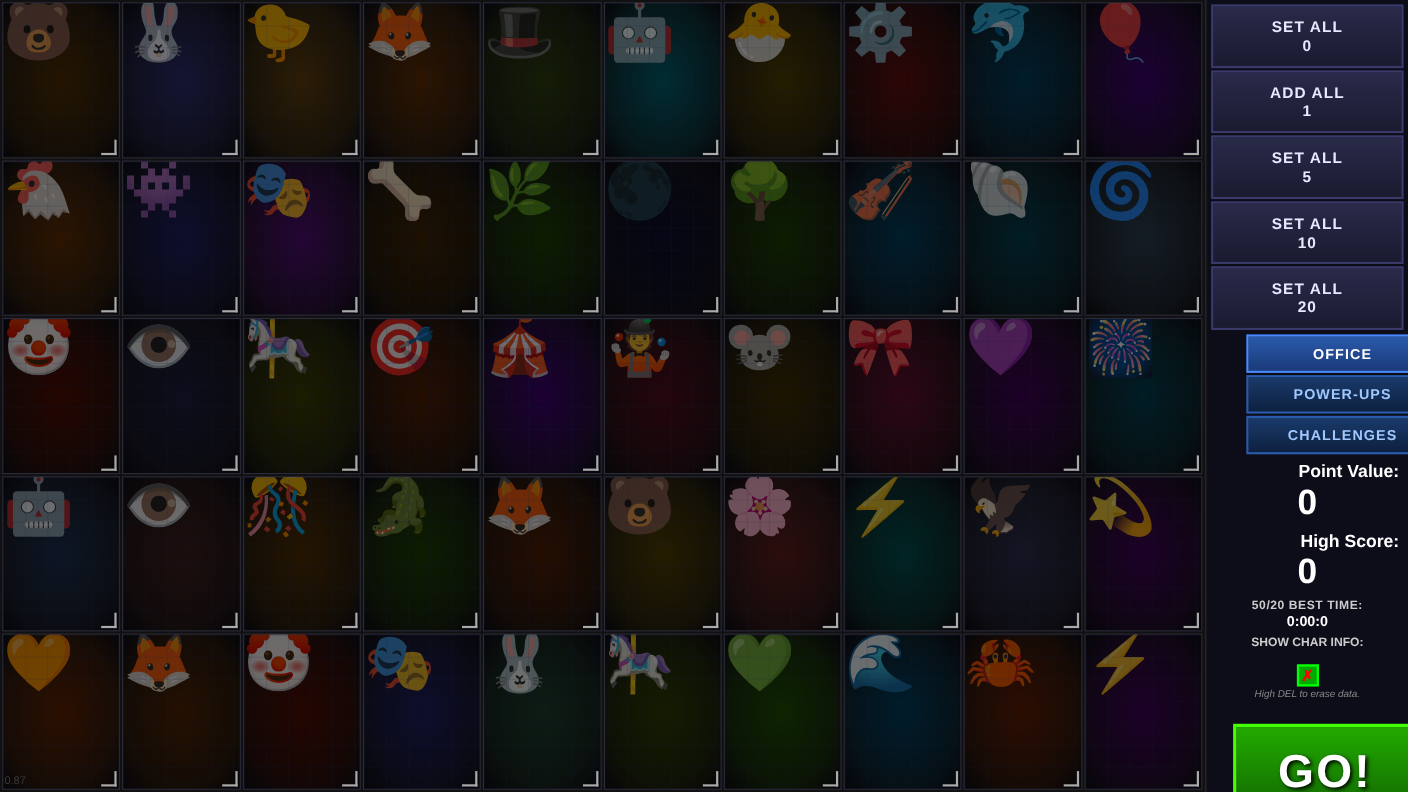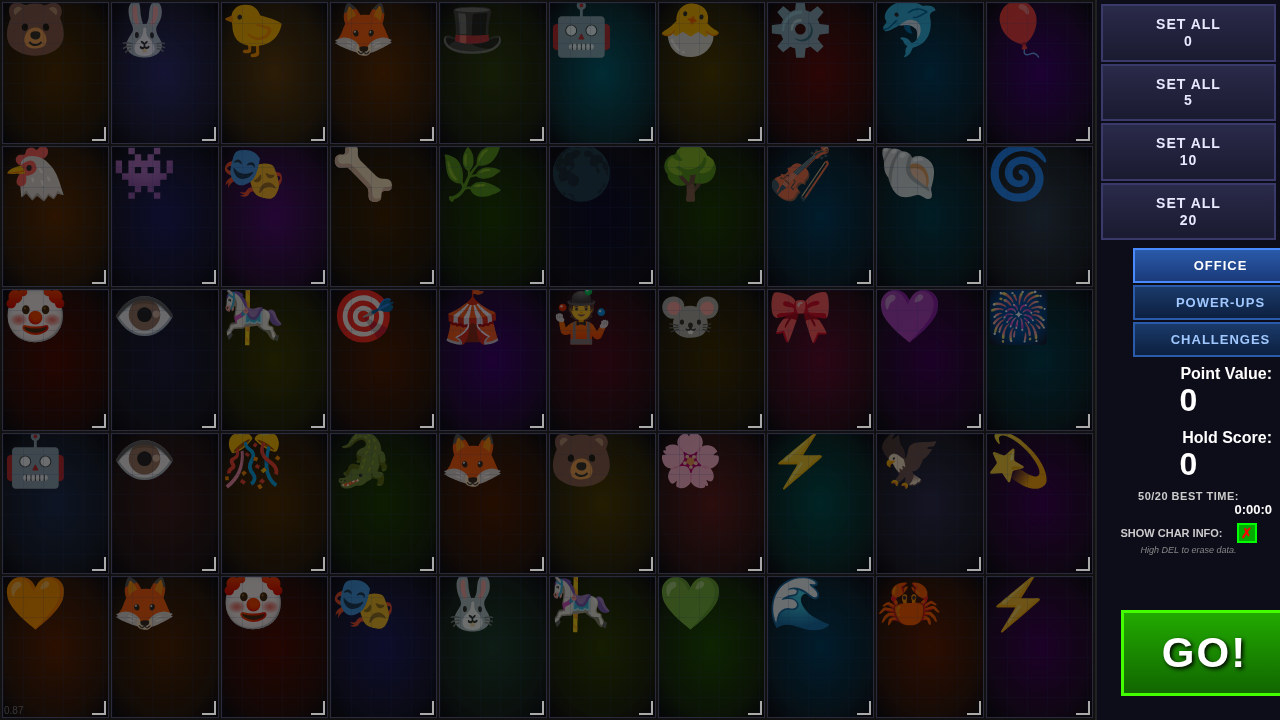--- a/index.html
+++ b/index.html
@@ -141,30 +141,31 @@
       display: block;
       text-transform: uppercase;
       letter-spacing: 0.5px;
       margin-top: 8px;
     }
 
     .best-time-value {
       color: #ffffff;
       font-size: 13px;
       font-weight: bold;
-      text-align: right;
+      text-align: center;
       display: block;
     }
 
     .show-char-row {
       display: flex;
       align-items: center;
       justify-content: center;
       gap: 14px;
       margin-top: 6px;
+      flex-direction: column;
     }
 
     .show-char-label {
       color: #cccccc;
       font-size: 11px;
       font-weight: bold;
       text-transform: uppercase;
     }
 
     .show-char-checkbox {
@@ -286,20 +287,24 @@
       <div class="char-cell" style="background: radial-gradient(rgba(90, 26, 0, 0.867) 0%, rgba(90, 26, 0, 0.333) 70%, rgb(10, 10, 16) 100%);"><span class="char-emoji">🦀</span><div class="dark-overlay"></div><div class="cell-bracket"></div></div>
       <div class="char-cell" style="background: radial-gradient(rgba(58, 0, 80, 0.867) 0%, rgba(58, 0, 80, 0.333) 70%, rgb(10, 10, 16) 100%);"><span class="char-emoji">⚡</span><div class="dark-overlay"></div><div class="cell-bracket"></div></div>
     </div>
 
   <div id="sidebar">
     <button class="set-btn">
       <span>SET ALL</span><br>
       <span>0</span>
     </button>
     <button class="set-btn">
+      <span>ADD ALL</span><br>
+      <span>1</span>
+    </button>
+    <button class="set-btn">
       <span>SET ALL</span><br>
       <span>5</span>
     </button>
     <button class="set-btn">
       <span>SET ALL</span><br>
       <span>10</span>
     </button>
     <button class="set-btn">
       <span>SET ALL</span><br>
       <span>20</span>
@@ -314,21 +319,21 @@
       <span>POWER-UPS</span>
     </button>
     <button class="nav-btn">
       <span>CHALLENGES</span>
     </button>
 
     <div class="info-section">
       <span class="info-label">Point Value:</span>
       <span class="info-value">0</span>
 
-      <span class="info-label" style="margin-top:10px;">Hold Score:</span>
+      <span class="info-label" style="margin-top:10px;">High Score:</span>
       <span class="info-value">0</span>
 
       <span class="best-time-label">50/20 BEST TIME:</span>
       <span class="best-time-value">0:00:0</span>
 
       <div class="show-char-row">
         <span class="show-char-label">SHOW CHAR INFO:</span>
         <div class="show-char-checkbox">✗</div>
       </div>
 

